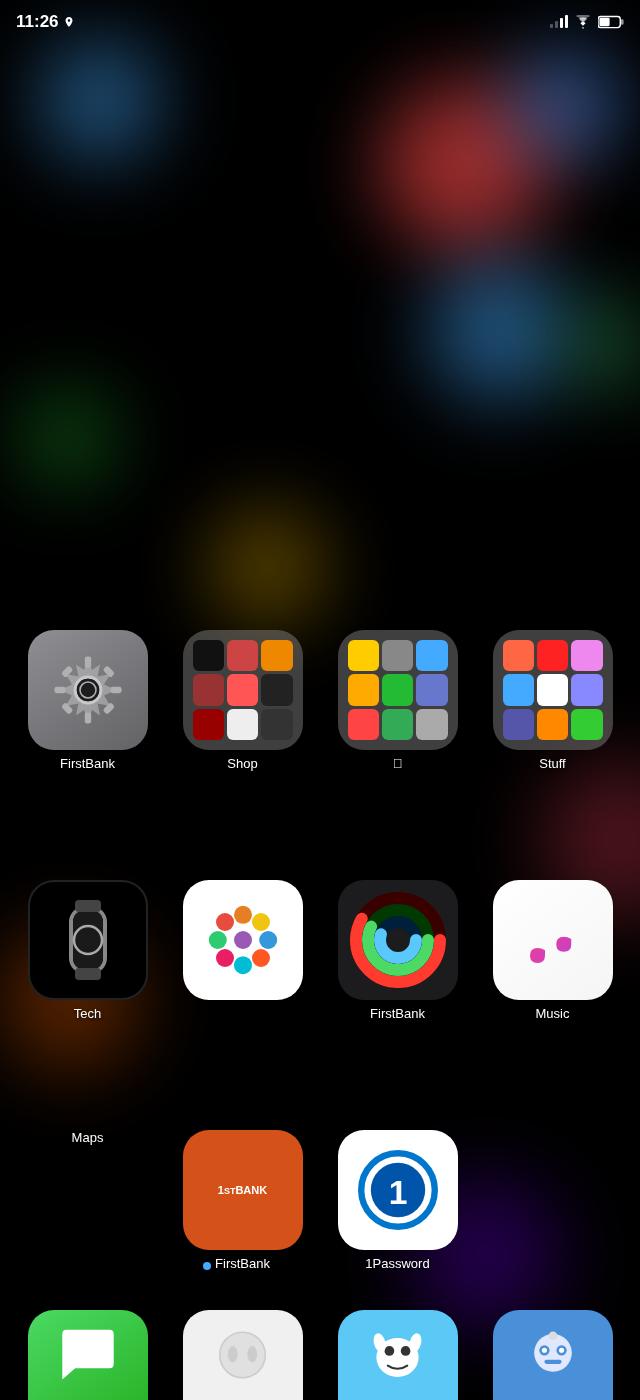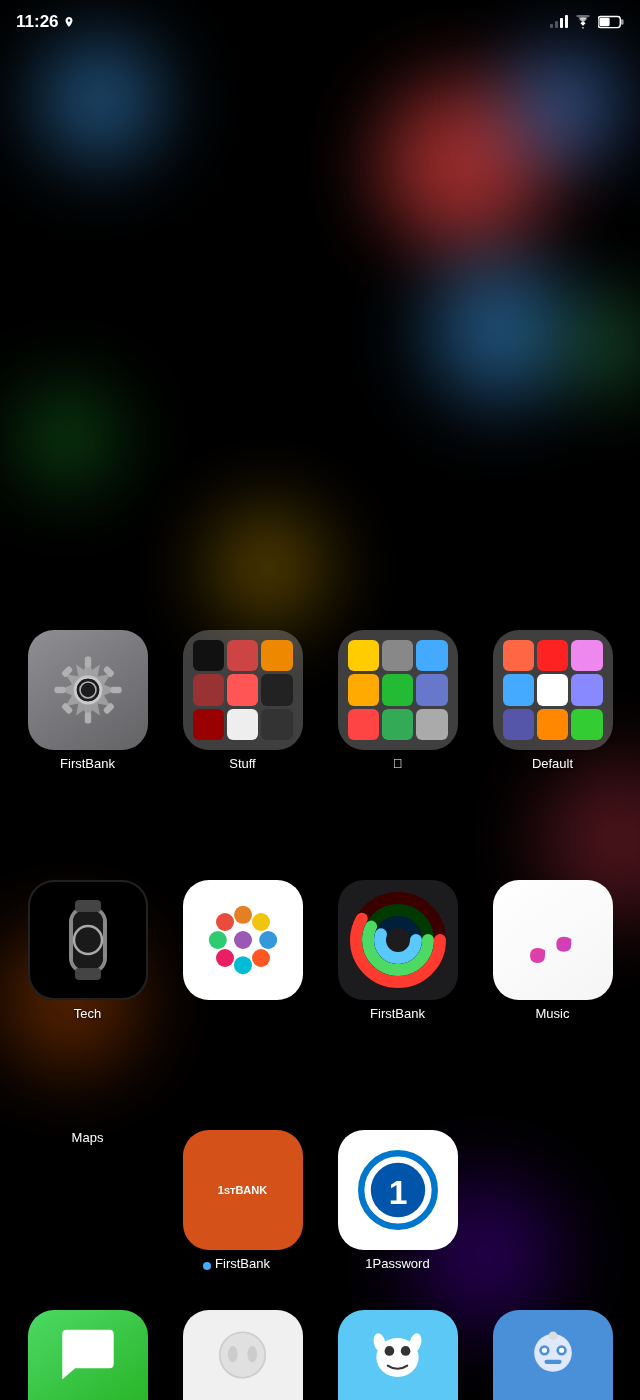--- a/index.html
+++ b/index.html
@@ -244,21 +244,21 @@
         <div class="folder-mini" style="background:#c44;"></div>
         <div class="folder-mini" style="background:#e80;"></div>
         <div class="folder-mini" style="background:#933;"></div>
         <div class="folder-mini" style="background:#f55;"></div>
         <div class="folder-mini" style="background:#222;"></div>
         <div class="folder-mini" style="background:#900;"></div>
         <div class="folder-mini" style="background:#eee;"></div>
         <div class="folder-mini" style="background:#333;"></div>
       </div>
     </div>
-    <span class="app-label">Stuff</span>
+    <span class="app-label">Shop</span>
   </div>
 
 
   <div class="app-item">
     <div class="app-icon folder-icon">
       <div class="folder-grid">
         <div class="folder-mini" style="background:#fc0;"></div>
         <div class="folder-mini" style="background:#888;"></div>
         <div class="folder-mini" style="background:#4af;"></div>
         <div class="folder-mini" style="background:#fa0;"></div>
@@ -280,21 +280,21 @@
         <div class="folder-mini" style="background:#f22;"></div>
         <div class="folder-mini" style="background:#e8e;"></div>
         <div class="folder-mini" style="background:#4af;"></div>
         <div class="folder-mini" style="background:#fff;"></div>
         <div class="folder-mini" style="background:#88f;"></div>
         <div class="folder-mini" style="background:#55a;"></div>
         <div class="folder-mini" style="background:#f80;"></div>
         <div class="folder-mini" style="background:#3c3;"></div>
       </div>
     </div>
-    <span class="app-label">Default</span>
+    <span class="app-label">Stuff</span>
   </div>
 
   <div class="app-item">
     <div class="app-icon" style="background:#000;border:2px solid #222;">
       <div style="display:flex;align-items:center;justify-content:center;width:100%;height:100%;">
         <svg width="70" height="80" viewBox="0 0 70 80">
 
           <rect x="18" y="8" width="34" height="64" rx="14" fill="none" stroke="#888" stroke-width="4"></rect>
           <rect x="20" y="10" width="30" height="60" rx="12" fill="#1a1a1a"></rect>
 

